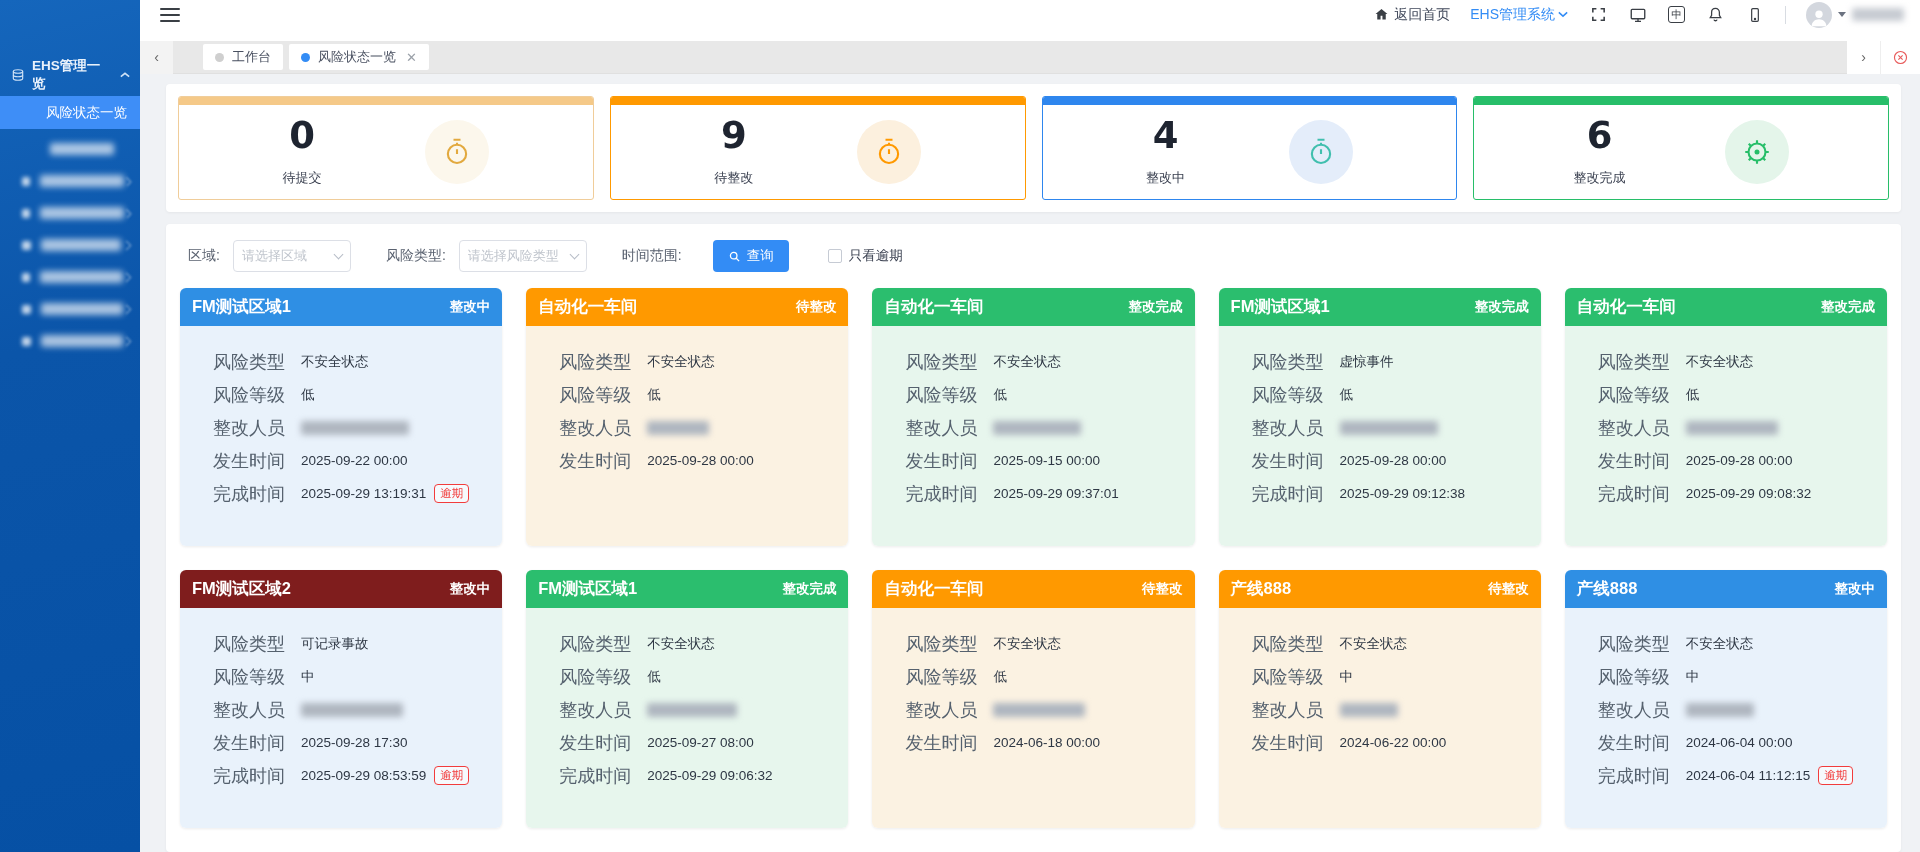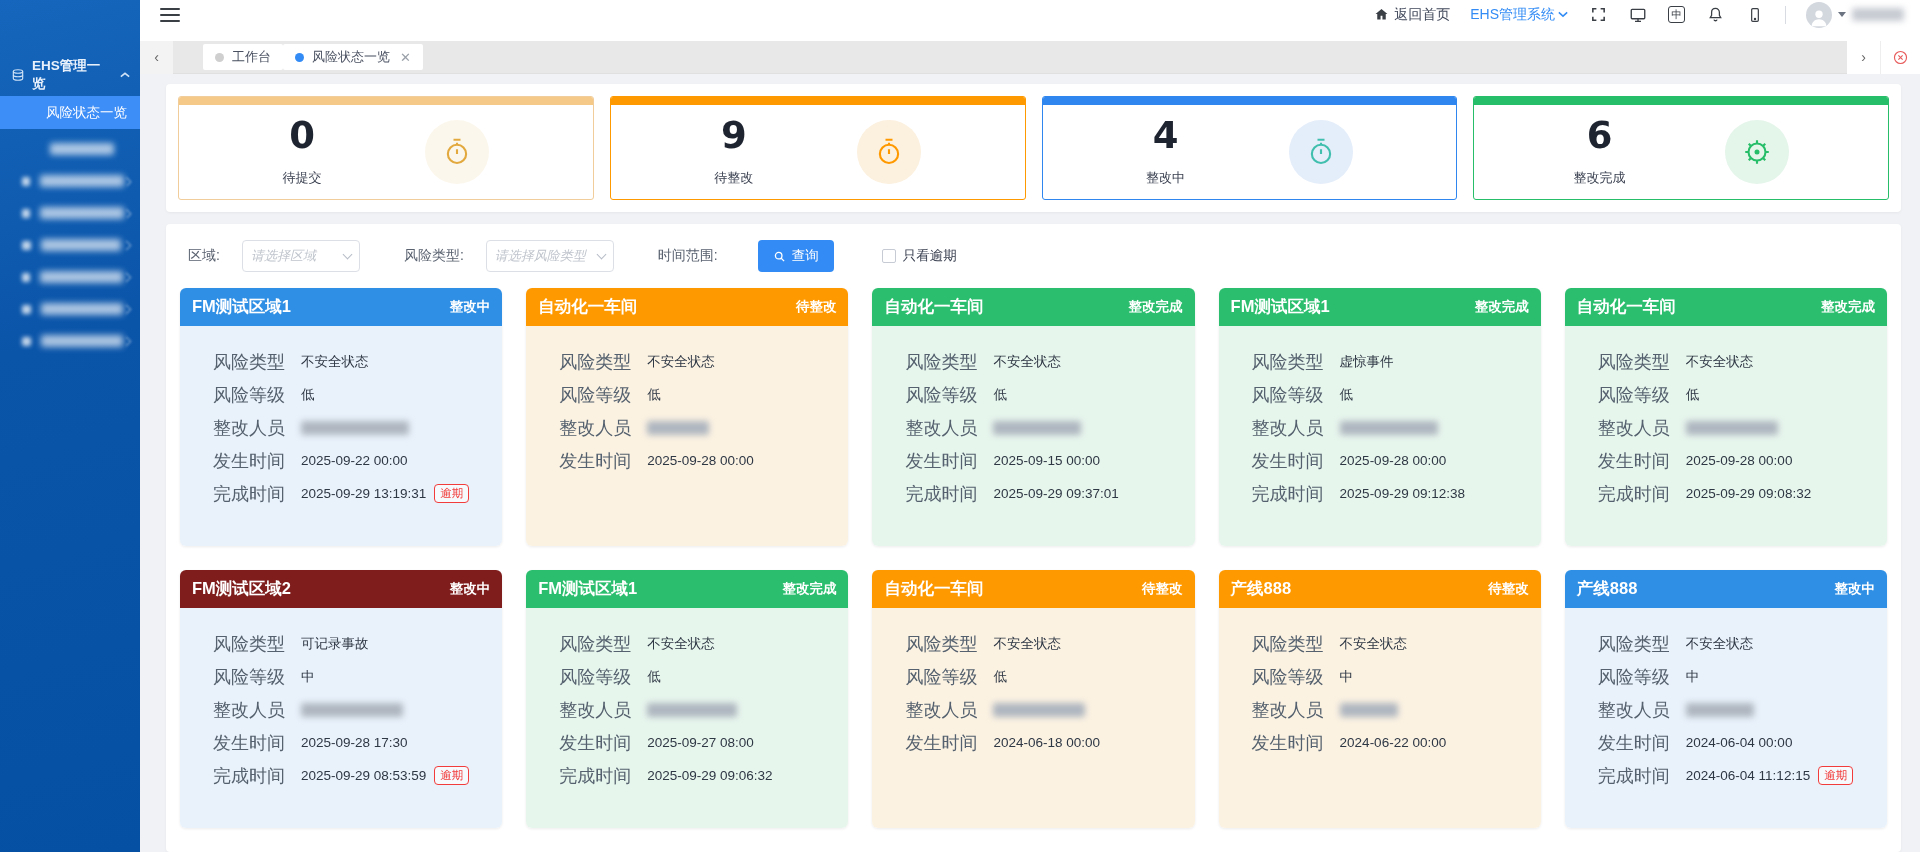--- a/index.html
+++ b/index.html
@@ -40,21 +40,21 @@
               display:flex; align-items:center; justify-content:center; color:#3A3F45; }
   .v-div { width:1px; height:18px; background:#D8DCE2; }
   .avatar { width:26px; height:26px; border-radius:50%; background:#D3D7DE; display:flex; align-items:flex-end; justify-content:center; overflow:hidden; }
   .caret-dn { width:0; height:0; border-left:4px solid transparent; border-right:4px solid transparent; border-top:5px solid #6B7280; }
   .name-blur { width:52px; height:13px; background:#C7CBD2; border-radius:2px; filter:blur(3px); }
 
   
   .tabbar { height:33px; background:#E8E8E8; display:flex; align-items:center; border-bottom:1px solid #E0E0E0; }
   .tab-nav { width:33px; height:33px; background:#F3F3F3; display:flex; align-items:center; justify-content:center;
              color:#666; font-size:14px; cursor:pointer; flex:0 0 33px; }
-  .tabs-strip { display:flex; align-items:center; margin-left:30px; flex:1; }
+  .tabs-strip { display:flex; align-items:center; gap:6px; margin-left:30px; flex:1; }
   .tab { height:26px; background:#fff; display:flex; align-items:center; gap:8px; padding:0 12px; font-size:13px;
          color:#495060; border-radius:2px; cursor:pointer; }
   .tab .dot { width:9px; height:9px; border-radius:50%; background:#CFCFCF; }
   .tab.active .dot { background:#338CF5; }
   .tab .x { color:#9AA0A8; font-size:13px; margin-left:2px; }
   .tab-close { width:40px; height:33px; background:#fff; display:flex; align-items:center; justify-content:center; cursor:pointer; flex:0 0 40px; border-left:1px solid #EEE; }
 
   
   .content { flex:1; padding:10px 19px 0 26px; overflow:hidden; }
   .panel { background:#fff; border-radius:4px; box-shadow:0 1px 3px rgba(0,0,0,.05); }
@@ -64,27 +64,27 @@
   .stat-card { flex:1; border:1px solid; border-radius:3px; overflow:hidden; background:#fff; }
   .stat-bar { height:8px; }
   .stat-body { height:94px; display:flex; align-items:center; justify-content:space-evenly; }
   .stat-left { text-align:center; }
   .stat-value { font-size:37px; font-weight:bold; color:#1E2430; line-height:1; font-family:"DejaVu Sans",sans-serif; }
   .stat-label { font-size:13px; color:#3A4050; margin-top:15px; }
   .stat-ico { width:64px; height:64px; border-radius:50%; display:flex; align-items:center; justify-content:center; }
 
   
   .filter-panel { padding:16px 14px 14px 14px; height:calc(852px - 41px - 33px - 10px - 128px - 12px); }
-  .filter-row { display:flex; align-items:center; gap:22px; }
+  .filter-row { display:flex; align-items:center; gap:13px; }
   .f-label { color:#5A6270; font-size:14px; margin-left:22px; }
   .f-label:first-child { margin-left:8px; }
   .f-select { width:118px; height:32px; border:1px solid #DCDFE6; border-radius:4px; background:#fff;
               display:flex; align-items:center; padding:0 8px; cursor:pointer; }
   .f-select.wide { width:128px; }
-  .f-select .ph { color:#BFC4CC; font-size:13px; flex:1; white-space:nowrap; overflow:hidden;font-style:italic; }
+  .f-select .ph { color:#BFC4CC; font-size:13px; flex:1; white-space:nowrap; overflow:hidden; }
   .chev { width:7px; height:7px; border-right:1.4px solid #B6BCC6; border-bottom:1.4px solid #B6BCC6; transform:rotate(45deg); margin-top:-3px; }
   .f-date { width:295px; height:32px; border:1px solid #DCDFE6; border-radius:4px; background:#fff;
             display:flex; align-items:center; padding:0 9px; gap:8px; }
   .f-date input { border:0; outline:0; flex:1; font-size:13px; color:#5A6270; font-family:inherit; background:transparent; }
   .btn-search { height:32px; padding:0 15px; background:#338CF5; border:0; border-radius:4px; color:#fff;
                 font-size:13.5px; display:flex; align-items:center; gap:6px; cursor:pointer; margin-left:18px; font-family:inherit; }
   .chk-wrap { display:flex; align-items:center; gap:7px; margin-left:26px; cursor:pointer; }
   .chk { width:14px; height:14px; border:1px solid #C6CBD4; border-radius:2px; background:#fff; }
   .chk-label { font-size:13.5px; color:#3A4050; }
 

